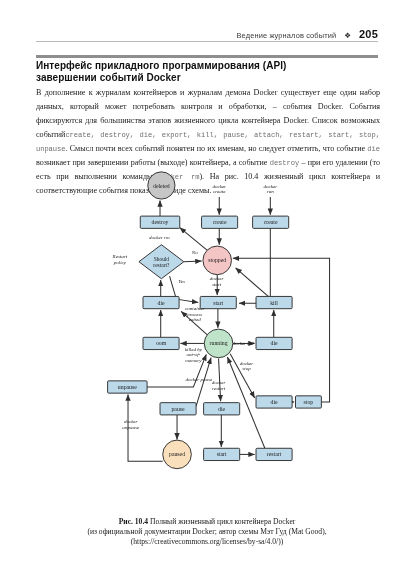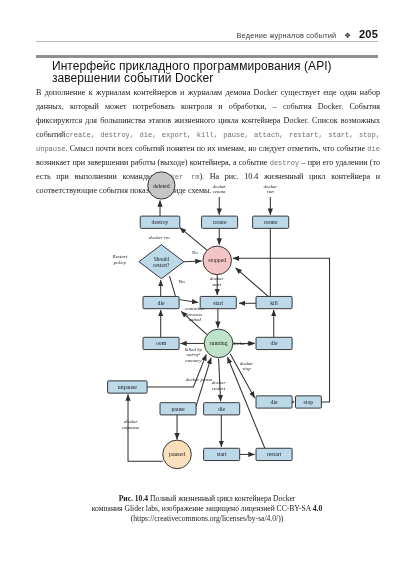--- a/index.html
+++ b/index.html
@@ -52,26 +52,25 @@
   
   .head-rule {
     position: absolute;
     left: 36px; top: 55px; width: 342px; height: 2.5px;
     background: #8e8e8e;
   }
   .h1 {
     position: absolute;
     left: 36px; top: 60px; width: 342px;
     font-family: "Liberation Sans", sans-serif;
-    font-weight: normal;
-    font-size: 12px;
+    font-weight: bold;
+    font-size: 10px;
     line-height: 12.4px;
     color: #111;
     letter-spacing: .05px;
-    margin-left: 16px;
   }
 
   
   .body-copy {
     position: absolute;
     left: 36px; top: 86px; width: 344px;
     font-size: 8.1px;
     line-height: 14px;
     text-align: justify;
     color: #1a1a1a;
@@ -88,21 +87,21 @@
   .figure {
     position: absolute;
     left: 36px; top: 163px;
     width: 342px; height: 320px;
   }
   .fig-svg { display:block; width:342px; height:320px; }
 
   
   .caption {
     position: absolute;
-    left: 36px; top: 494px; width: 342px;
+    left: 36px; top: 517px; width: 342px;
     text-align: center;
     font-size: 7.6px;
     line-height: 10.2px;
     color: #1a1a1a;
   }
   .caption b { font-weight: bold; }
   .caption .ln { display:block; }
 </style>
 </head>
 <body>
@@ -326,17 +325,17 @@
           <g>
             <text x="78" y="382" text-anchor="middle" font-family="&quot;Liberation Serif&quot;, serif" font-size="7.4" font-style="italic" fill="#1a1a1a">docker</text>
             <text x="78" y="390.2" text-anchor="middle" font-family="&quot;Liberation Serif&quot;, serif" font-size="7.4" font-style="italic" fill="#1a1a1a">unpause</text>
           </g>
         </g>
     </svg>
   </div>
 
   <div class="caption">
     <span class="ln"><b>Рис. 10.4</b> <span>Полный жизненный цикл контейнера Docker</span></span>
-    <span class="ln"><span>компания Glider labs, изображение защищено лицензией CC-BY-SA</span> <b>4.0</b></span>
+    <span class="ln">(из официальной документации Docker; автор схемы Мэт Гуд (Mat Good),</span>
     <span class="ln">(https://creativecommons.org/licenses/by-sa/4.0/))</span>
   </div>
 
 </div>
 
 </body></html>

